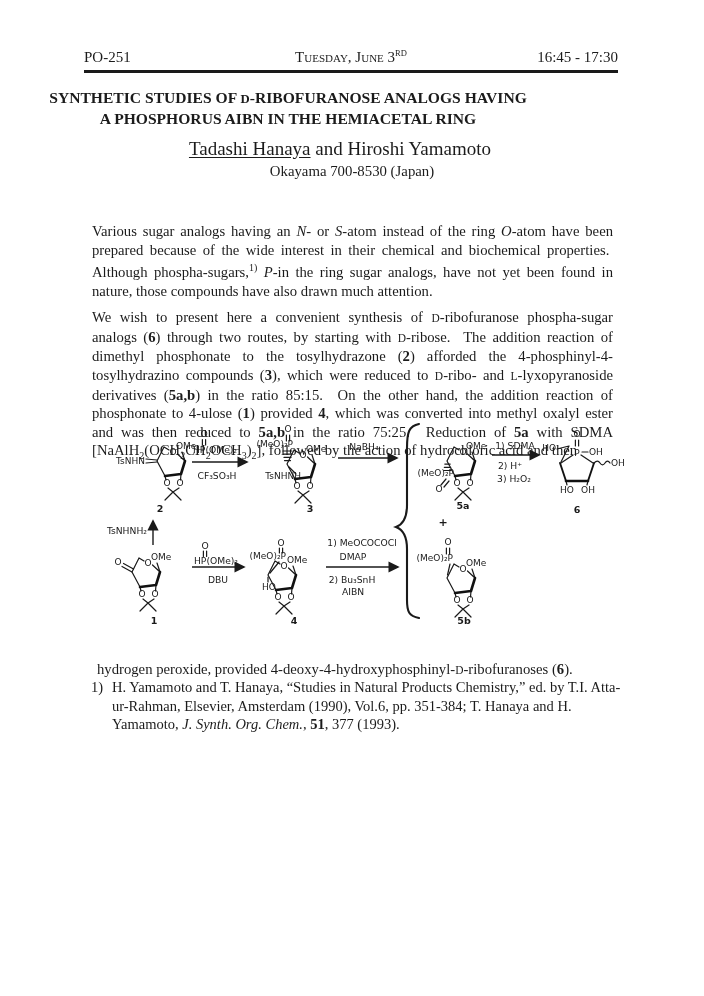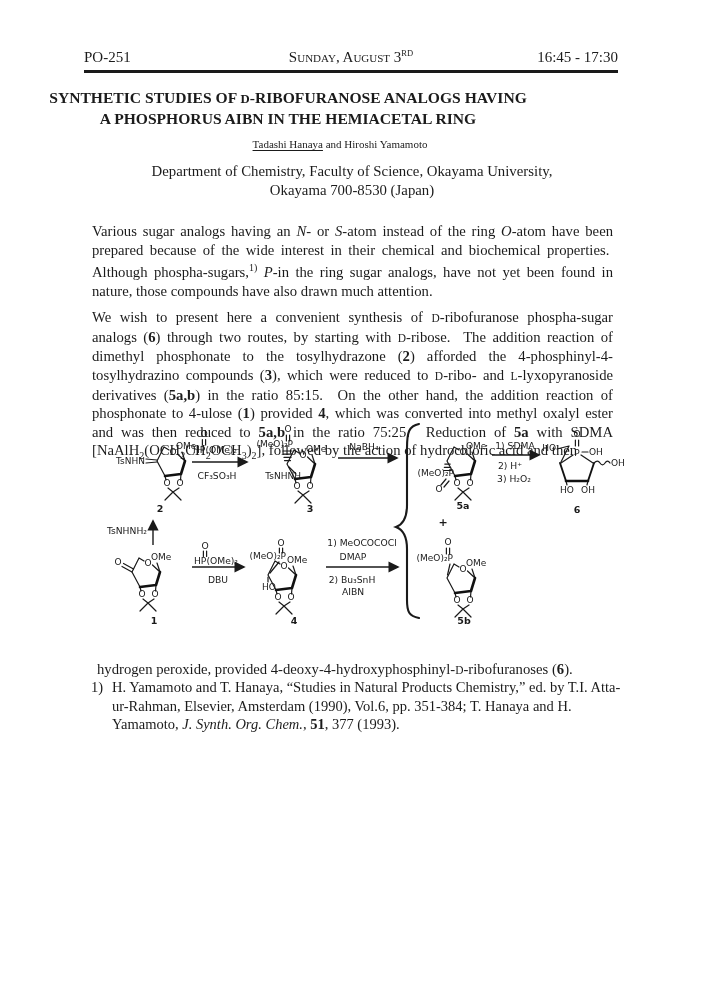--- a/index.html
+++ b/index.html
@@ -16,21 +16,21 @@
     display:flex; align-items:baseline; font-size:15px;
   }
   .header .code { flex:1; text-align:left; }
   .header .date { flex:1.6; text-align:center; font-variant:small-caps; white-space:nowrap; }
   .header .date sup { font-size:8.5px; font-variant:normal; }
   .header .time { flex:1; text-align:right; }
   .rule { position:absolute; top:70px; left:84px; width:534px; height:2.5px; background:#1a1a1a; }
   
   .title { position:absolute; top:88px; left:0; width:576px; text-align:center;
            font-weight:bold; font-size:15.6px; line-height:19px; }
-  .authors { position:absolute; top:138px; left:0; width:680px; text-align:center; font-size:11px; }
+  .authors { position:absolute; top:138px; left:0; width:680px; text-align:center; font-size:19px; }
   .authors .underlined { text-decoration:underline; text-underline-offset:2px; }
   .affiliation { position:absolute; top:162px; left:0; width:704px; text-align:center;
                  font-size:14.8px; line-height:18.8px; }
   
   .body-text { position:absolute; top:214px; left:84px; width:537px;
                font-size:14.7px; line-height:18.6px; text-align:justify; }
   .body-text p { margin:8px; }
   .tail-text { position:absolute; top:648px; left:84px; width:537px; font-size:14.7px; }
   .tail-text p { margin:13px; }
   sup { font-size:0.68em; }
@@ -55,36 +55,35 @@
   .scheme .arrow { stroke:#1a1a1a; stroke-width:1.4; fill:none; }
   .scheme .brace { stroke:#1a1a1a; stroke-width:2.1; fill:none; stroke-linecap:round; }
 </style>
 </head>
 <body>
 
 <div class="page">
 
   <div class="header">
     <span class="code">PO-251</span>
-    <span class="date"><span>Sunday, August 3</span><sup>RD</sup></span>
+    <span class="date"><span>Tuesday, June 3</span><sup>RD</sup></span>
     <span class="time">16:45 - 17:30</span>
   </div>
   <div class="rule"></div>
 
   <div class="title">
     <div>SYNTHETIC STUDIES OF <span class="scd">D</span>-RIBOFURANOSE ANALOGS HAVING</div>
     <div>A PHOSPHORUS AIBN IN THE HEMIACETAL RING</div>
   </div>
 
   <div class="authors">
     <span class="underlined">Tadashi Hanaya</span><span> and Hiroshi Yamamoto</span>
   </div>
 
   <div class="affiliation">
-    <div>Department of Chemistry, Faculty of Science, Okayama University,</div>
     <div>Okayama 700-8530 (Japan)</div>
   </div>
 
   <div class="body-text">
     <p>Various sugar analogs having an <i>N</i>- or <i>S</i>-atom instead of the ring <i>O</i>-atom have been prepared because of the wide interest in their chemical and biochemical properties.&nbsp; Although phospha-sugars,<sup>1)</sup> <i>P</i>-in the ring sugar analogs, have not yet been found in nature, those compounds have also drawn much attention.</p>
     <p>We wish to present here a convenient synthesis of <span class="sc">d</span>-ribofuranose phospha-sugar analogs (<b>6</b>) through two routes, by starting with <span class="sc">d</span>-ribose.&nbsp; The addition reaction of dimethyl phosphonate to the tosylhydrazone (<b>2</b>) afforded the 4-phosphinyl-4-tosylhydrazino compounds (<b>3</b>), which were reduced to <span class="sc">d</span>-ribo- and <span class="sc">l</span>-lyxopyranoside derivatives (<b>5a,b</b>) in the ratio 85:15.&nbsp; On the other hand, the addition reaction of phosphonate to 4-ulose (<b>1</b>) provided <b>4</b>, which was converted into methyl oxalyl ester and was then reduced to <b>5a,b</b> in the ratio 75:25.&nbsp; Reduction of <b>5a</b> with SDMA [NaAlH<sub>2</sub>(OCH<sub>2</sub>CH<sub>2</sub>OCH<sub>3</sub>)<sub>2</sub>], followed by the action of hydrochloric acid and then</p>
   </div>
 
   <svg class="scheme" width="560" height="230" viewBox="80 418 560 230">
     <defs>

